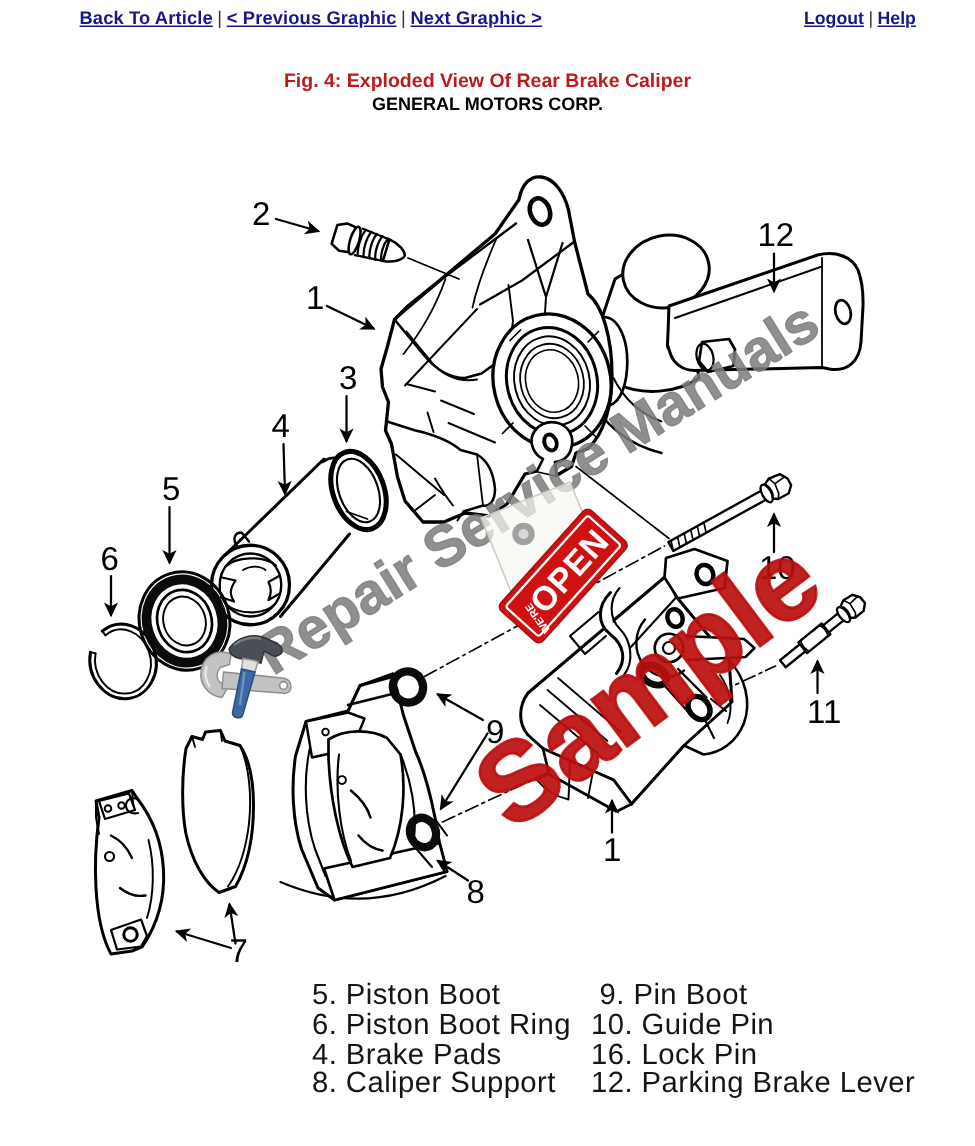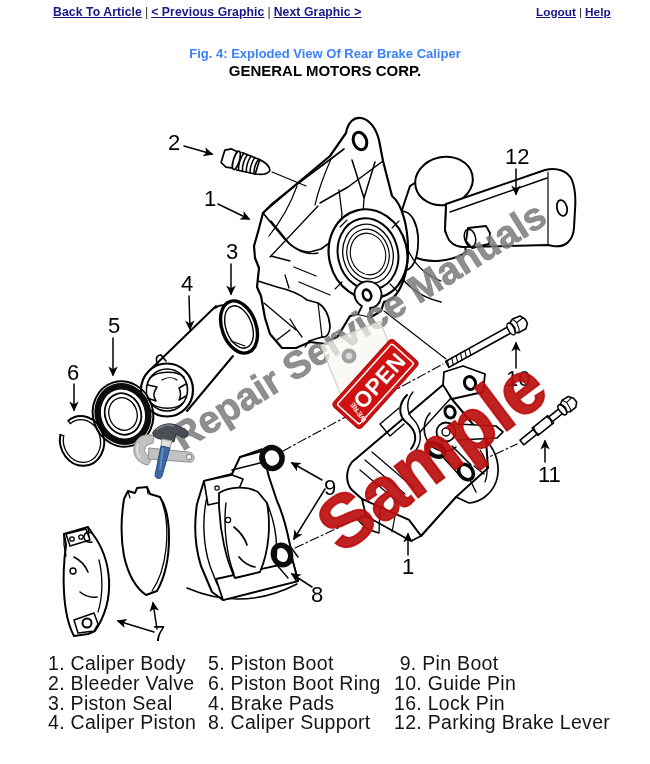--- a/index.html
+++ b/index.html
@@ -3,22 +3,22 @@
 <meta charset="utf-8">
 <style>
 html,body{margin:0;padding:0;background:#fff;}
 #page{position:relative;width:650px;height:764px;background:#fff;overflow:hidden;font-family:"Liberation Sans",sans-serif;}
 .nav{position:absolute;top:5px;font-size:12.2px;font-weight:bold;color:#17178a;white-space:nowrap;letter-spacing:0.1px;}
 .nav2{position:absolute;top:5px;font-size:11.8px;font-weight:bold;color:#17178a;white-space:nowrap;}
 .nav u{text-decoration:underline;}
 .sep{color:#333;font-weight:normal;padding:0 3px;}
 .title{position:absolute;top:24px;left:0;width:650px;text-align:center;font-size:14.8px;font-weight:bold;color:#000;letter-spacing:0.2px;}
 .title u{color:#17178a;}
-.fig{position:absolute;top:46px;left:0;width:650px;text-align:center;font-size:13px;font-weight:bold;color:#3b82f6;}
-.gm{position:absolute;top:62px;left:0;width:650px;text-align:center;font-size:15px;font-weight:bold;color:#000;}
+.fig{position:absolute;top:46px;left:0;width:650px;text-align:center;font-size:13px;font-weight:bold;color:#b91c1c;}
+.gm{position:absolute;top:62px;left:0;width:650px;text-align:center;font-size:12px;font-weight:bold;color:#000;}
 .legend{position:absolute;font-size:19.5px;color:#151515;line-height:19.8px;white-space:pre;letter-spacing:0.3px;}
 .gcode{position:absolute;left:47px;top:738px;font-size:19px;color:#4d7c0f;margin-top:24px;}
 .wm-gray{position:absolute;left:109px;top:304px;width:500px;text-align:center;font-size:38.5px;font-weight:bold;color:rgba(123,123,123,0.85);-webkit-text-stroke:0.8px rgba(123,123,123,0.8);transform:rotate(-32deg);transform-origin:center;white-space:nowrap;}
 .wm-red{position:absolute;left:274px;top:413px;width:315px;text-align:center;font-size:74px;font-weight:bold;color:rgba(187,14,14,0.92);-webkit-text-stroke:1.8px rgba(187,14,14,0.9);transform:rotate(-37deg);transform-origin:center;white-space:nowrap;}
 </style>
 </head>
 <body>
 <div id="page">
   <div class="nav" style="left:29px;margin-left:24px;"><u>Back To Article</u><span class="sep">|</span><u>&lt; Previous Graphic</u><span class="sep">|</span><u>Next Graphic &gt;</u></div>
   <div class="nav2" style="left:536px;"><u>Logout</u><span class="sep">|</span><u>Help</u></div>
@@ -301,24 +301,20 @@
         <rect x="-45" y="-19" width="90" height="38" rx="4" fill="#d01111" stroke="#a80d0d" stroke-width="1"></rect>
         <rect x="-41" y="-15" width="82" height="30" rx="2" fill="none" stroke="#fff" stroke-width="1.5"></rect>
         <text x="5" y="8.5" font-family="Liberation Sans, sans-serif" font-size="22.5" font-weight="bold" fill="#fff" text-anchor="middle" letter-spacing="0.5">OPEN</text>
         <text x="-33" y="9" font-family="Liberation Sans, sans-serif" font-size="7" font-weight="bold" fill="#fff" text-anchor="middle" transform="rotate(-78 -33 6)">WE'RE</text>
       </g>
     </svg>
   </div>
 
   <div class="wm-red">Sample</div>
 
-  <div class="legend" style="left:48px;top:654px;">1. Caliper Body
-2. Bleeder Valve
-3. Piston Seal
-4. Caliper Piston</div>
   <div class="legend" style="left:208px;top:654px;">5. Piston Boot
 6. Piston Boot Ring
 4. Brake Pads
 8. Caliper Support</div>
   <div class="legend" style="left:394px;top:654px;"> 9. Pin Boot
 10. Guide Pin
 16. Lock Pin
 12. Parking Brake Lever</div>
   <div class="gcode">G92B04013</div>
 </div>

